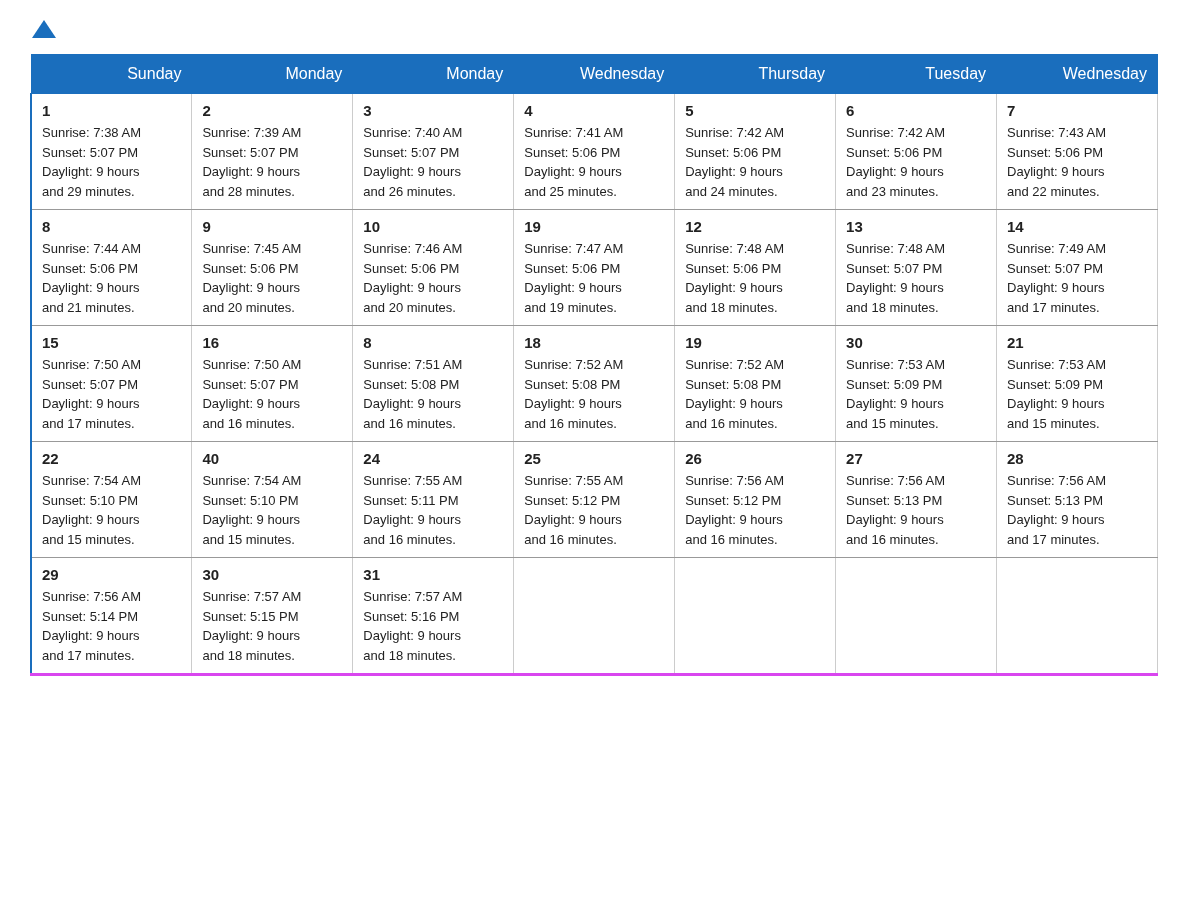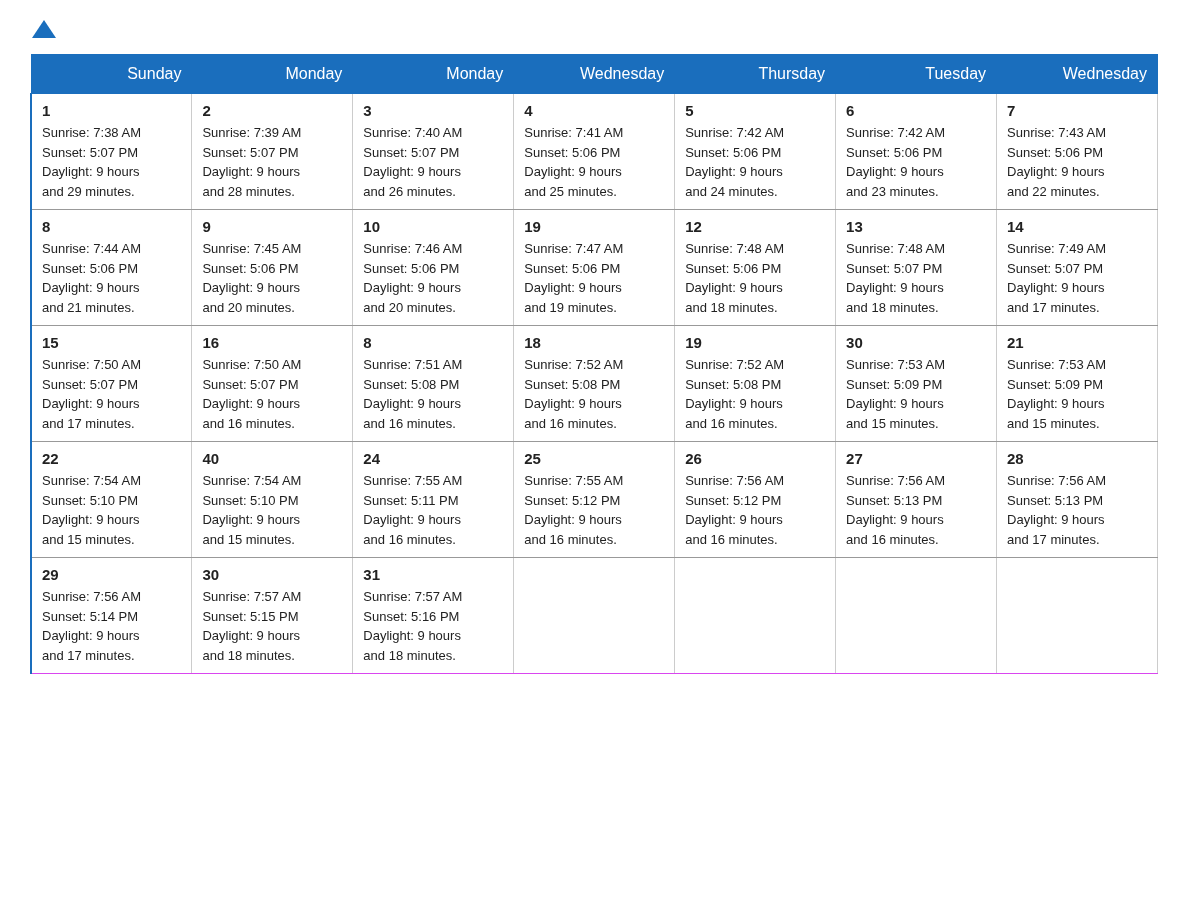--- a/index.html
+++ b/index.html
@@ -117,21 +117,21 @@
 
     tbody tr td:first-child {
       border-left: 2px solid #1a6ebd;
     }
 
     tbody tr:not(:last-child) td {
       border-bottom: 1px solid #999;
     }
 
     tbody tr:last-child td {
-      border-bottom: 1px solid #d946ef;
+      border-bottom: 3px solid #d946ef;
     }
 
     .empty-cell {
       background: #fff;
     }
   </style>
 </head>
 <body>
 
 <div class="header">

